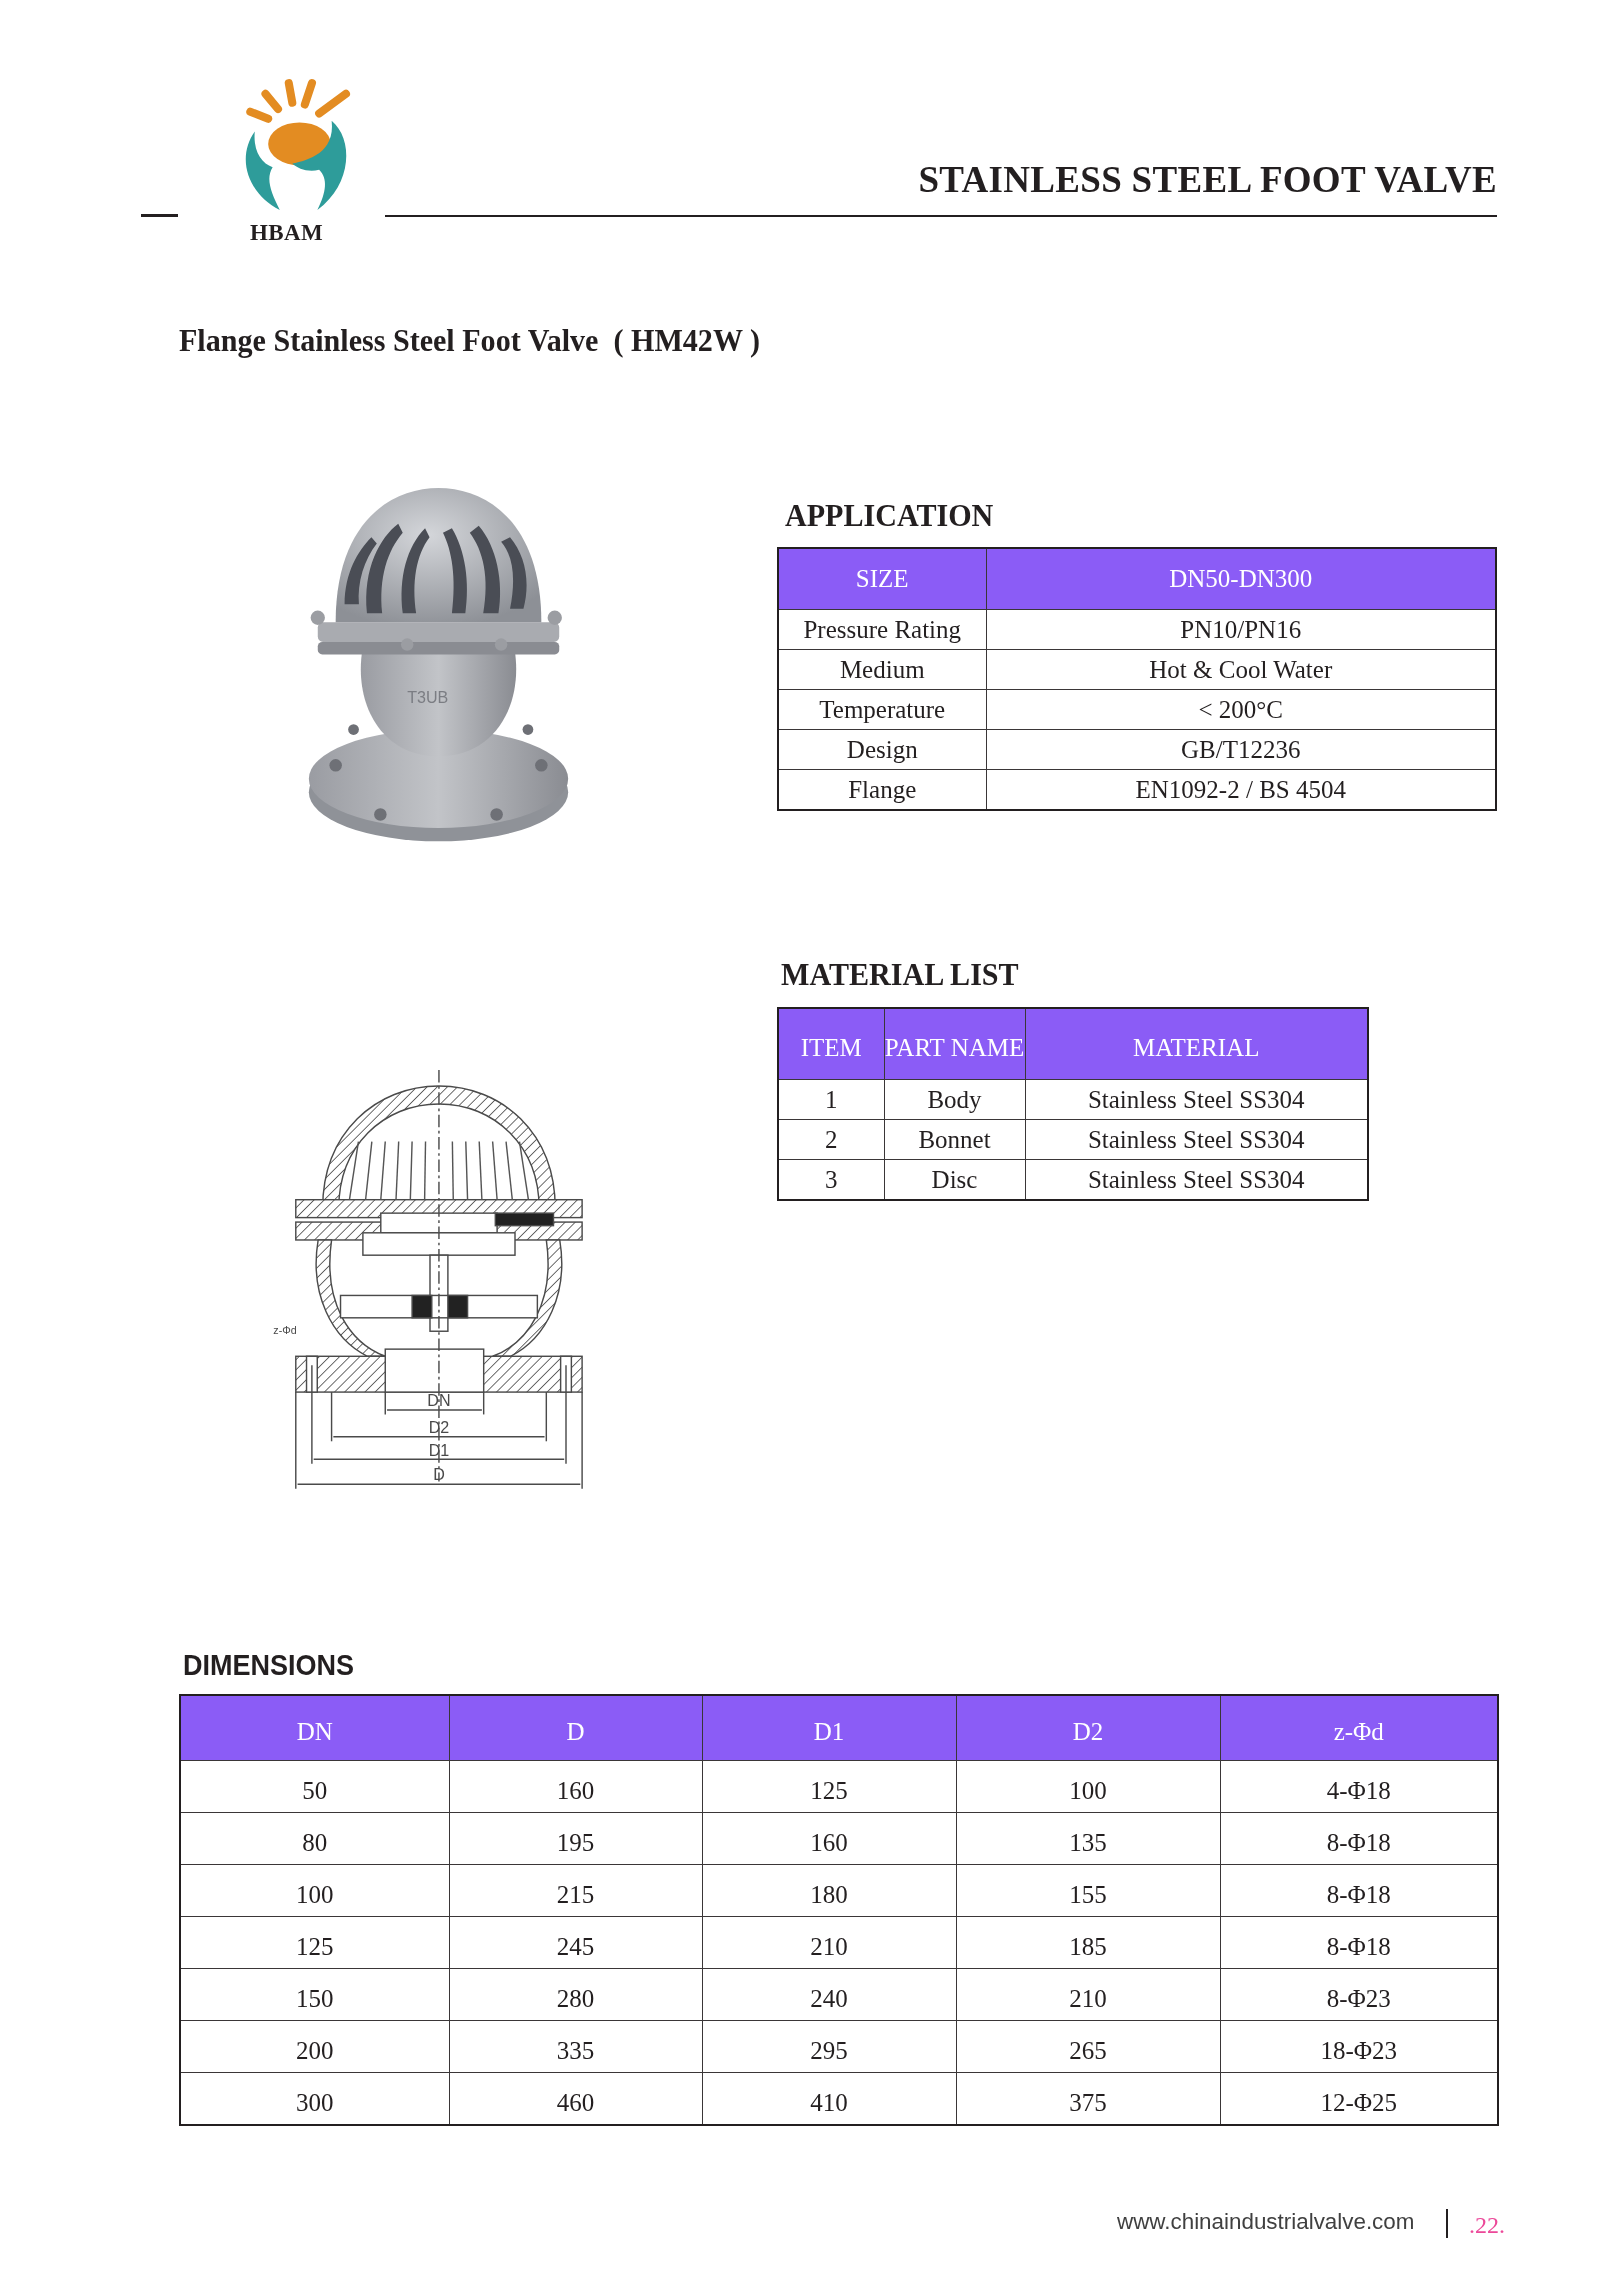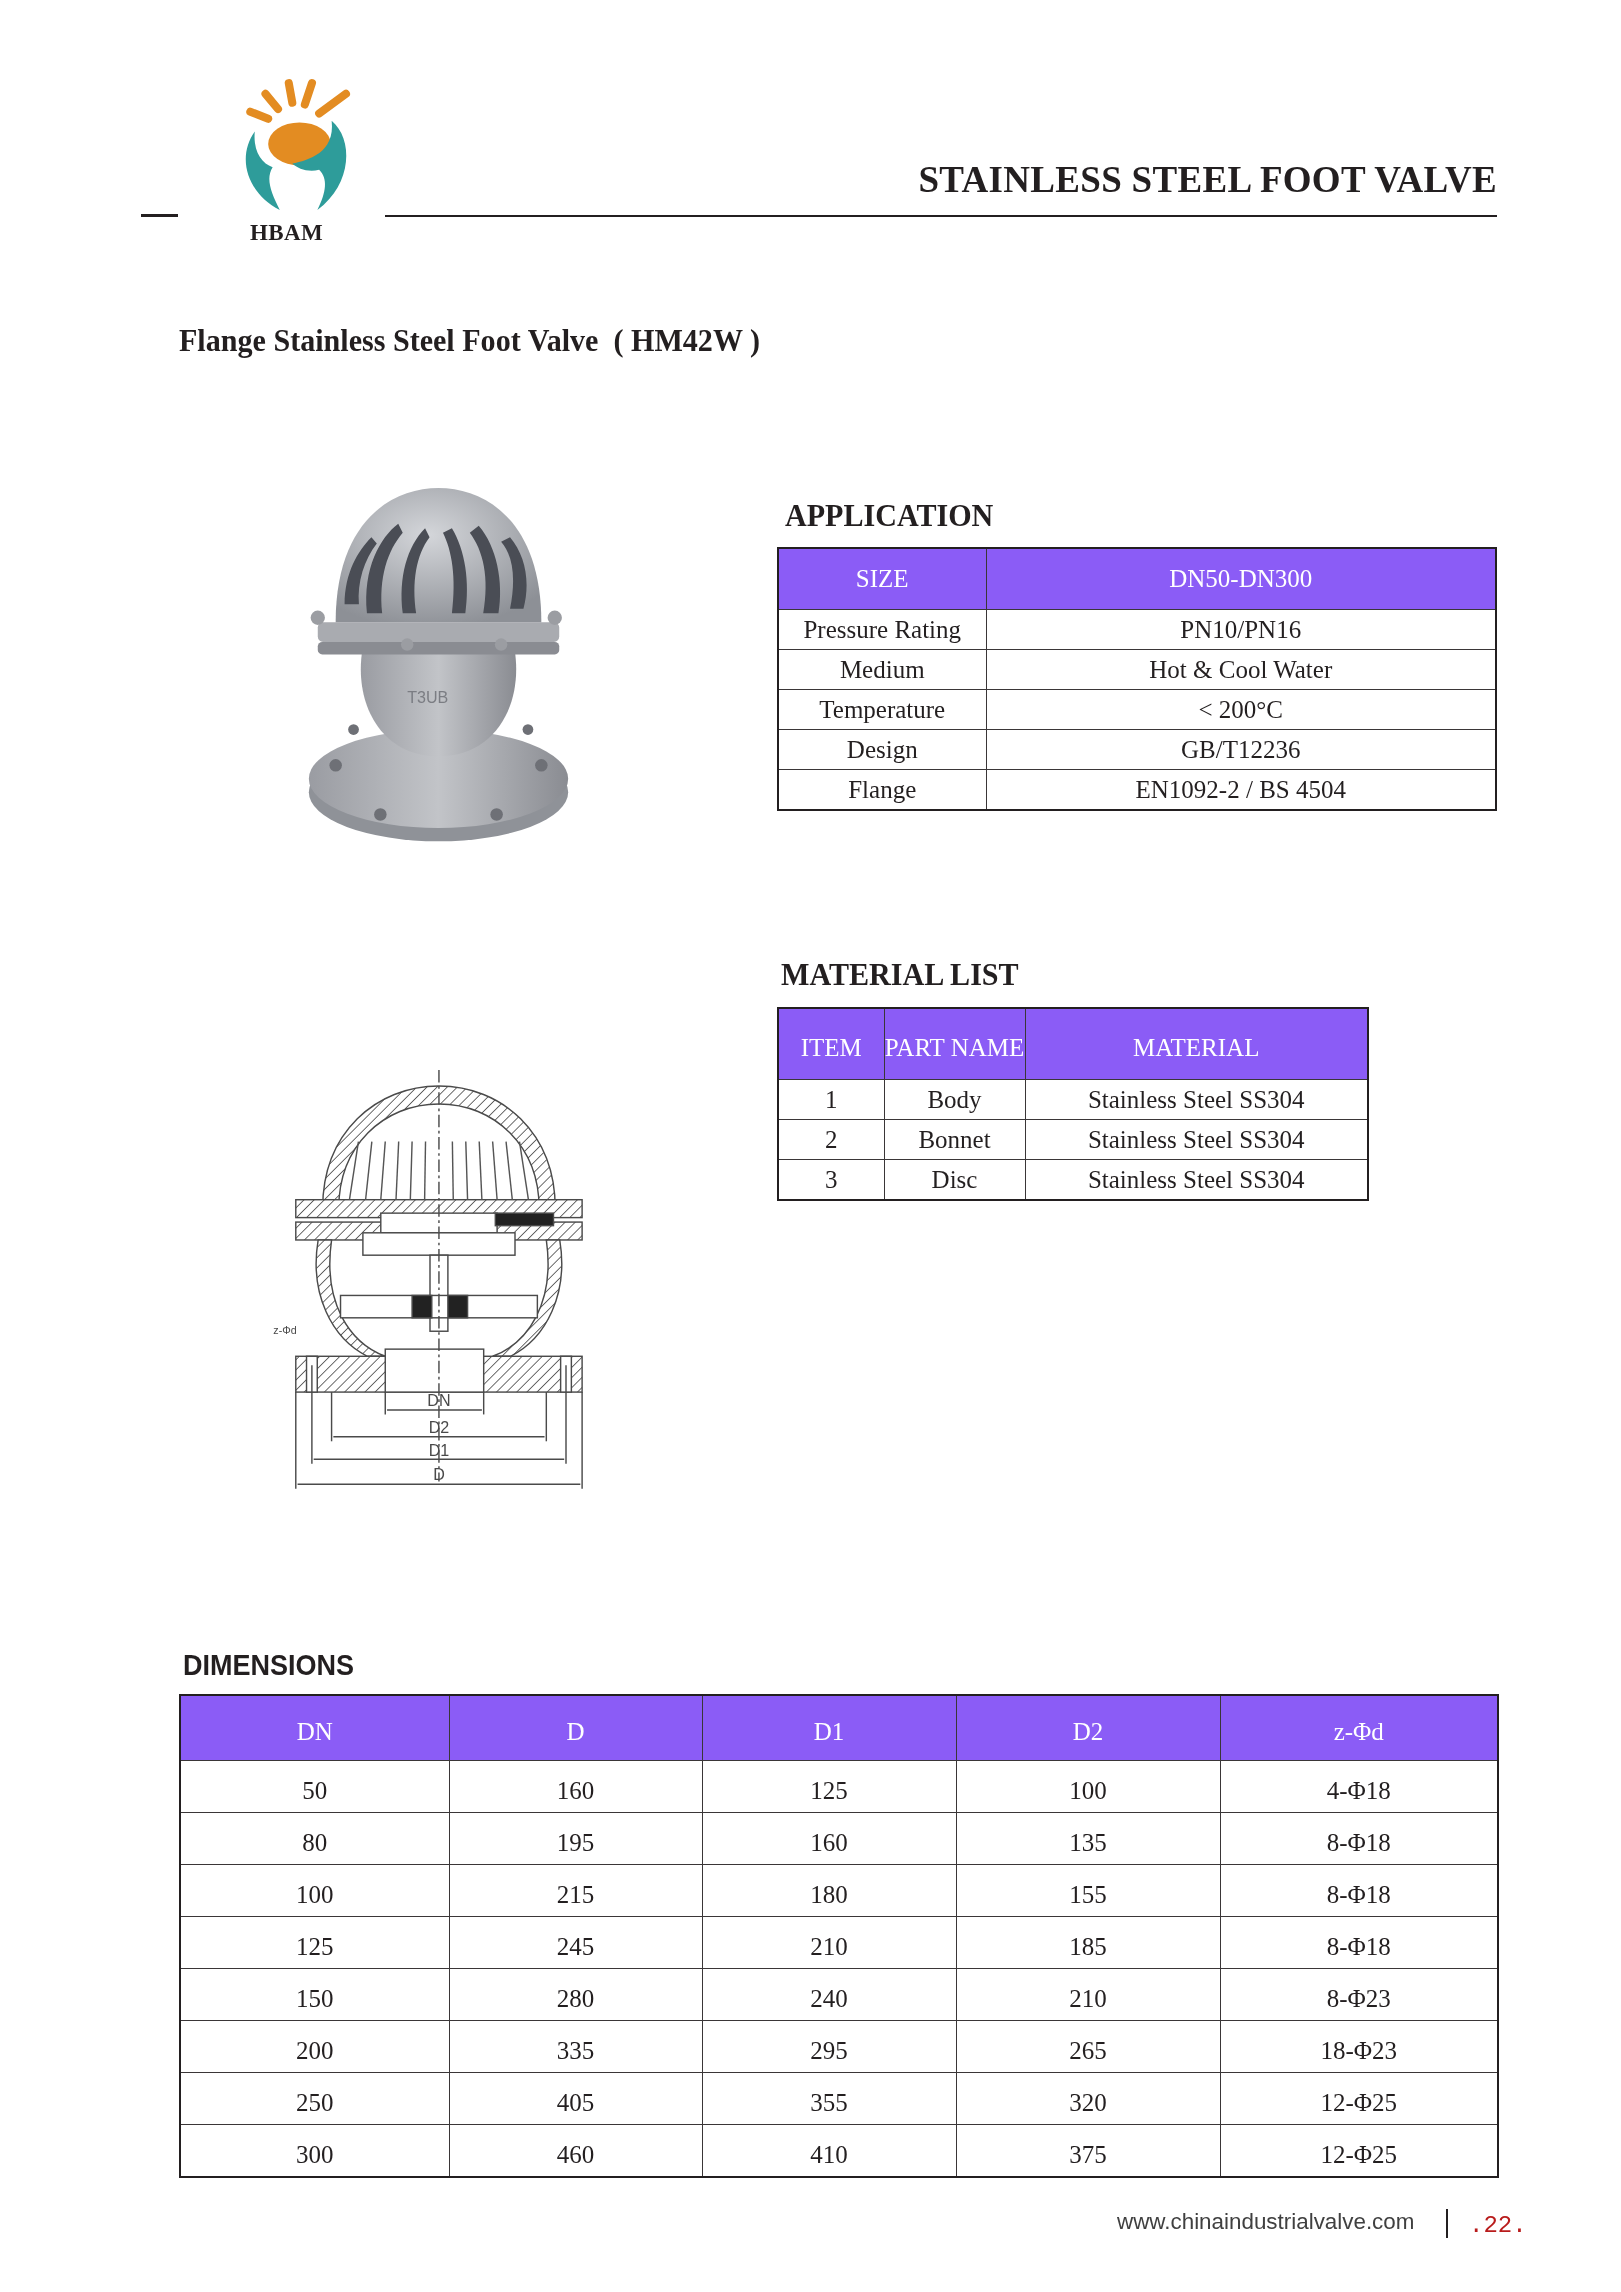--- a/index.html
+++ b/index.html
@@ -30,21 +30,21 @@
   #app-table td{height:39px;}
   #mat-table{left:777px;top:1007px;width:592px;}
   #mat-table th{height:63px;padding-top:7.2px;}
   #mat-table td{height:39px;}
   #dim-table{left:179px;top:1694px;width:1320px;}
   #dim-table th{height:57px;padding-top:7.2px;}
   #dim-table td{height:43px;padding-top:8px;}
   
   #footer-url{left:1117px;top:2209px;font-family:"Liberation Sans",sans-serif;font-size:22.4px;color:#404040;}
   #footer-sep{left:1446px;top:2209px;width:1.8px;height:29px;background:#231f20;}
-  #footer-page{left:1469px;top:2212px;font-family:Liberation Mono, monospace;font-size:24px;color:#b91c1c;}
+  #footer-page{left:1469px;top:2212px;font-family:Liberation Serif, serif;font-size:24px;color:#ec4899;}
 </style>
 </head>
 <body>
 
 <div class="abs" id="logo">
   <svg width="152" height="152" viewBox="0 0 170 170">
     <g stroke="#e38c22" stroke-width="9" stroke-linecap="round" fill="none">
       <line x1="35" y1="50" x2="55" y2="58"></line>
       <line x1="52" y1="30" x2="66" y2="47"></line>
       <line x1="78" y1="18" x2="82" y2="40"></line>
@@ -301,27 +301,20 @@
         <td>8-Φ23</td>
       </tr>
       <tr>
         <td>200</td>
         <td>335</td>
         <td>295</td>
         <td>265</td>
         <td>18-Φ23</td>
       </tr>
       <tr>
-        <td>250</td>
-        <td>405</td>
-        <td>355</td>
-        <td>320</td>
-        <td>12-Φ25</td>
-      </tr>
-      <tr>
         <td>300</td>
         <td>460</td>
         <td>410</td>
         <td>375</td>
         <td>12-Φ25</td>
       </tr>
     </tbody>
 </table>
 
 <div class="abs" id="footer-url">www.chinaindustrialvalve.com</div>

